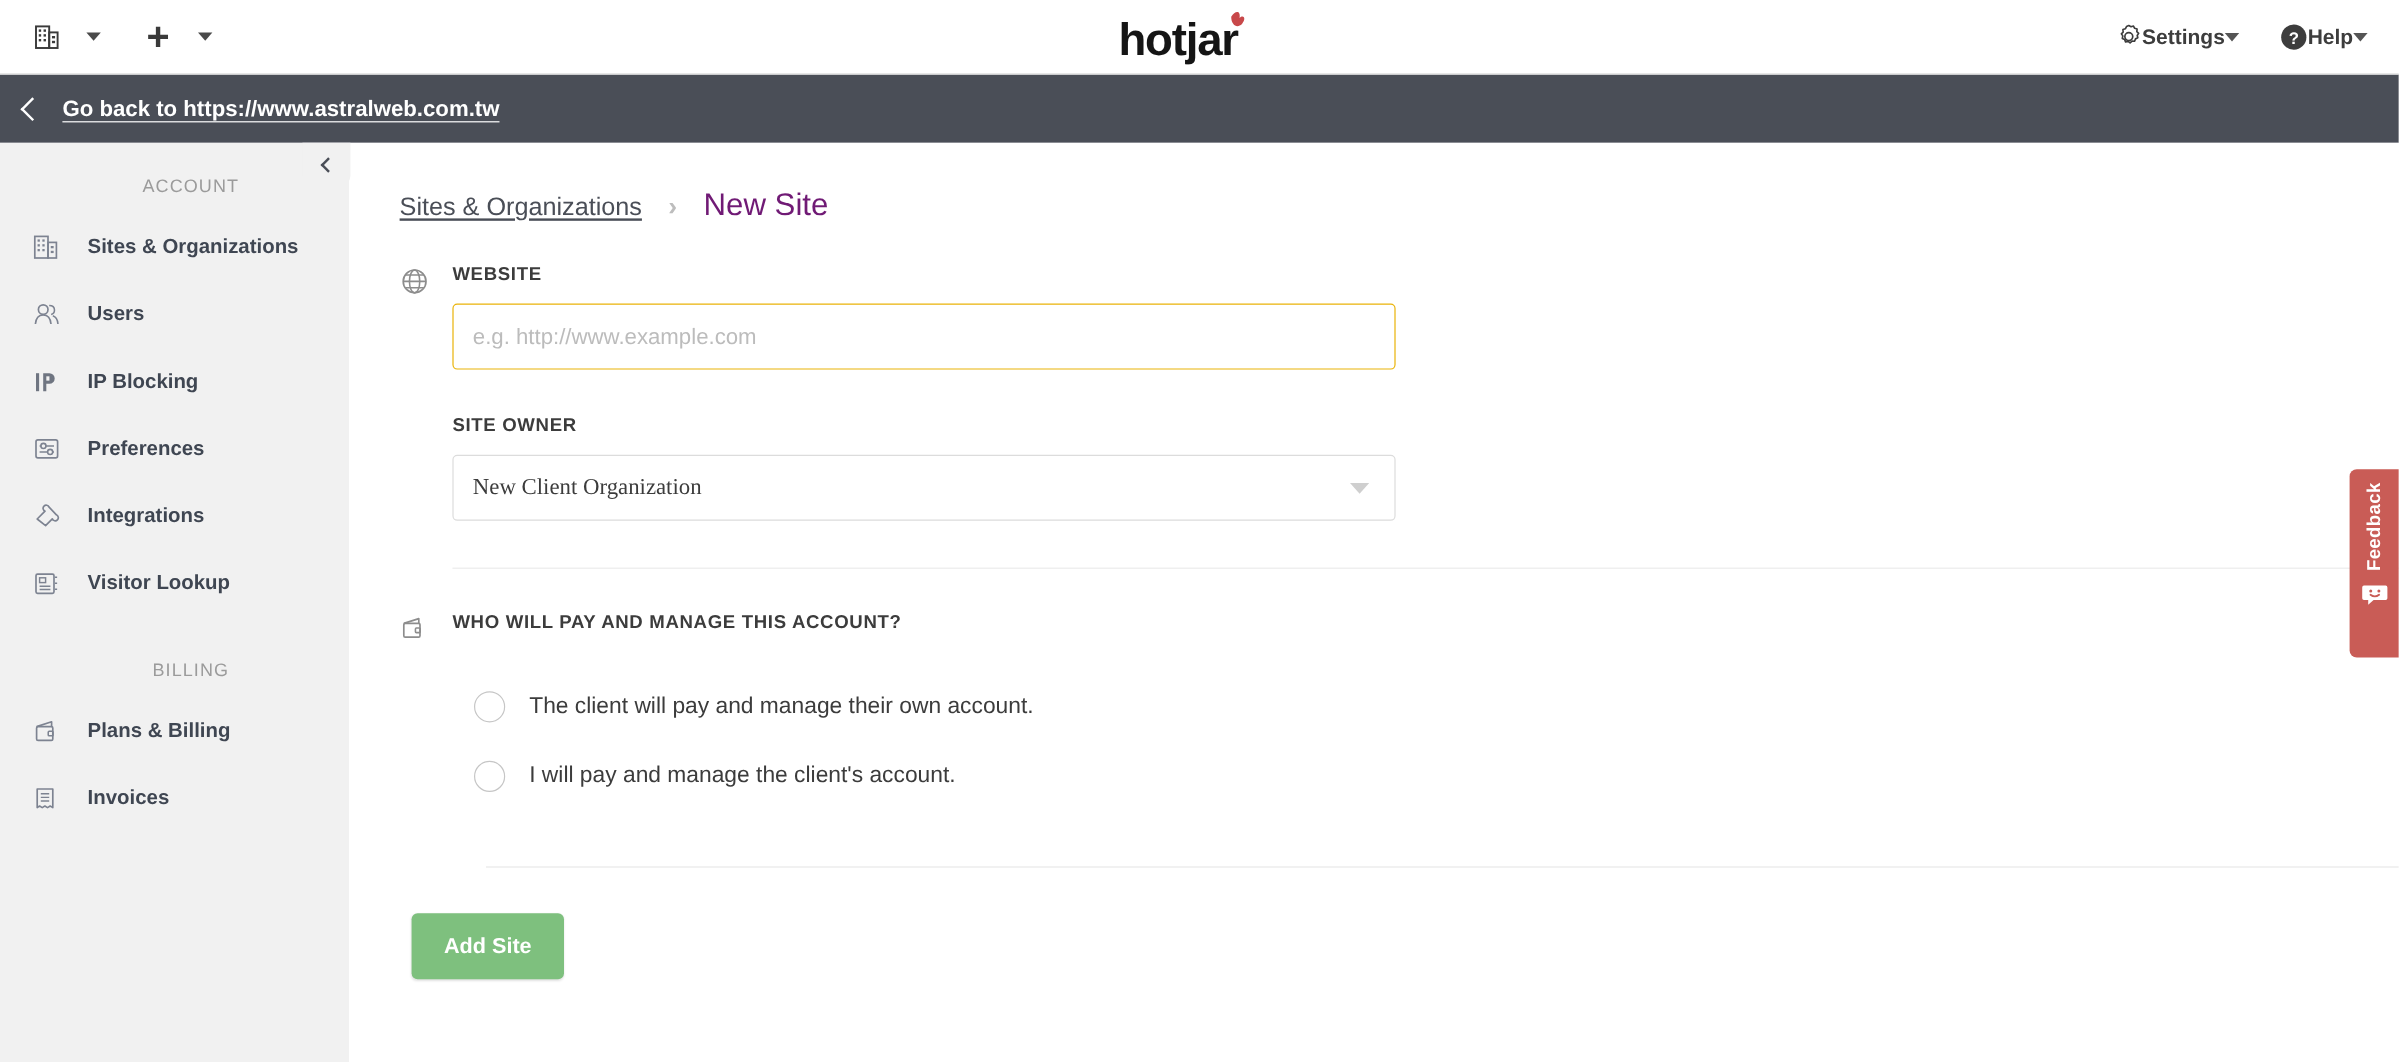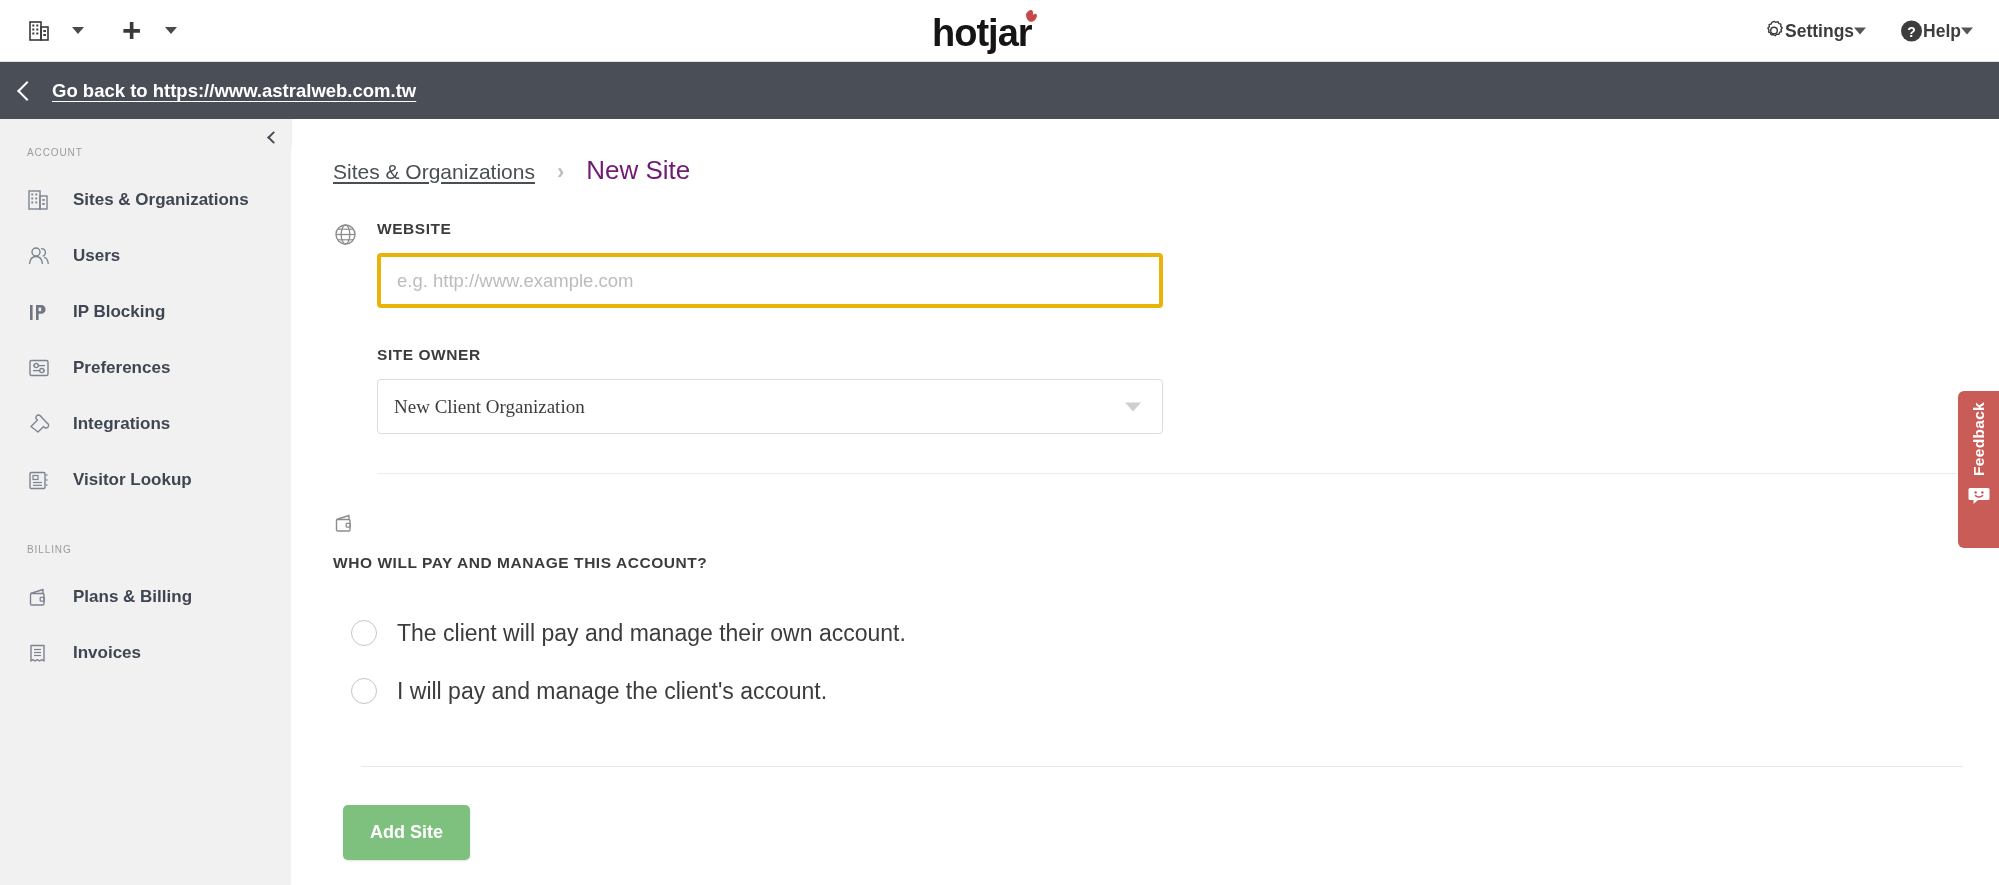--- a/index.html
+++ b/index.html
@@ -82,23 +82,23 @@
   .body-wrap { display: flex; height: 766px; position: relative; }
 
   
   .sidebar {
     width: 291px; flex: 0 0 291px;
     background: #f1f1f1;
     padding-top: 28px;
     position: relative;
   }
   .sb-section {
-    font-size: 10px; letter-spacing: 0.9px;
+    font-size: 15px; letter-spacing: 0.9px;
     color: #9b9b9b; font-weight: 400;
-    padding: 0 0 14px 27px; text-transform: uppercase;
+    padding: 0 0 14px 27px; text-transform: uppercase; text-align: center;
   }
   .sb-section.billing { padding-top: 36px; }
   .sb-item {
     display: flex; align-items: center;
     height: 56px; padding-left: 27px;
     cursor: pointer;
   }
   .sb-ico {
     width: 28px; flex: 0 0 28px;
     display: flex; align-items: center; justify-content: flex-start;
@@ -157,21 +157,21 @@
     padding-top: 2px;
   }
   .field-col { flex: 1 1 auto; }
   .field-label {
     font-size: 15.5px; font-weight: 700;
     color: #3c3c3c; letter-spacing: 0.55px;
     margin-bottom: 15px;
   }
   .text-input {
     width: 786px; height: 55px;
-    border: 4px solid #eab308;
+    border: 1px solid #eab308;
     border-radius: 4px;
     padding: 0 16px;
     font-size: 18.5px;
     font-family: "Liberation Sans", sans-serif;
     color: #0f766e;
     outline: none;
     background: #fff;
   }
   .text-input::placeholder { color: #bcbcbc; }
 
@@ -220,21 +220,21 @@
   }
   .radio-circle {
     width: 26px; height: 26px;
     border: 1.6px solid #c6c6c6;
     border-radius: 50%;
     background: #fff;
     flex: 0 0 26px;
     margin-left: 18px;
   }
   .radio-label {
-    font-size: 23px; color: #3c3c3c;
+    font-size: 19px; color: #3c3c3c;
     margin-left: 20px;
   }
 
   .btn-row { padding-left: 42px; margin-top: 38px; }
   .add-btn {
     background: #7ec07e;
     color: #ffffff;
     font-size: 18px; font-weight: 700;
     border: none; border-radius: 5px;
     padding: 17px 27px;
@@ -474,21 +474,21 @@
           <div class="field-label">SITE OWNER</div>
           <div class="select-wrap">
             <div class="select-box">New Client Organization</div>
             <span class="select-caret"></span>
           </div>
 
           <div class="divider-full"></div>
         </div>
       </div>
 
-      <div class="field-row" style="margin-top:36px;flex-direction:column;">
+      <div class="field-row" style="margin-top:36px;">
         <div class="field-ico">
           <svg width="24" height="22" viewBox="0 0 24 22">
             <path d="M3.5 7.5 L16 3.5 L16 7.5" fill="none" stroke="#8d8d8d" stroke-width="1.4" stroke-linejoin="round"></path>
             <rect x="3.5" y="7.5" width="13.5" height="11.5" rx="1.2" fill="none" stroke="#8d8d8d" stroke-width="1.4"></rect>
             <rect x="13.2" y="11.4" width="4" height="3.8" rx="0.8" fill="none" stroke="#8d8d8d" stroke-width="1.3"></rect>
           </svg>
         </div>
         <div class="field-col">
           <div class="field-label">WHO WILL PAY AND MANAGE THIS ACCOUNT?</div>
 

